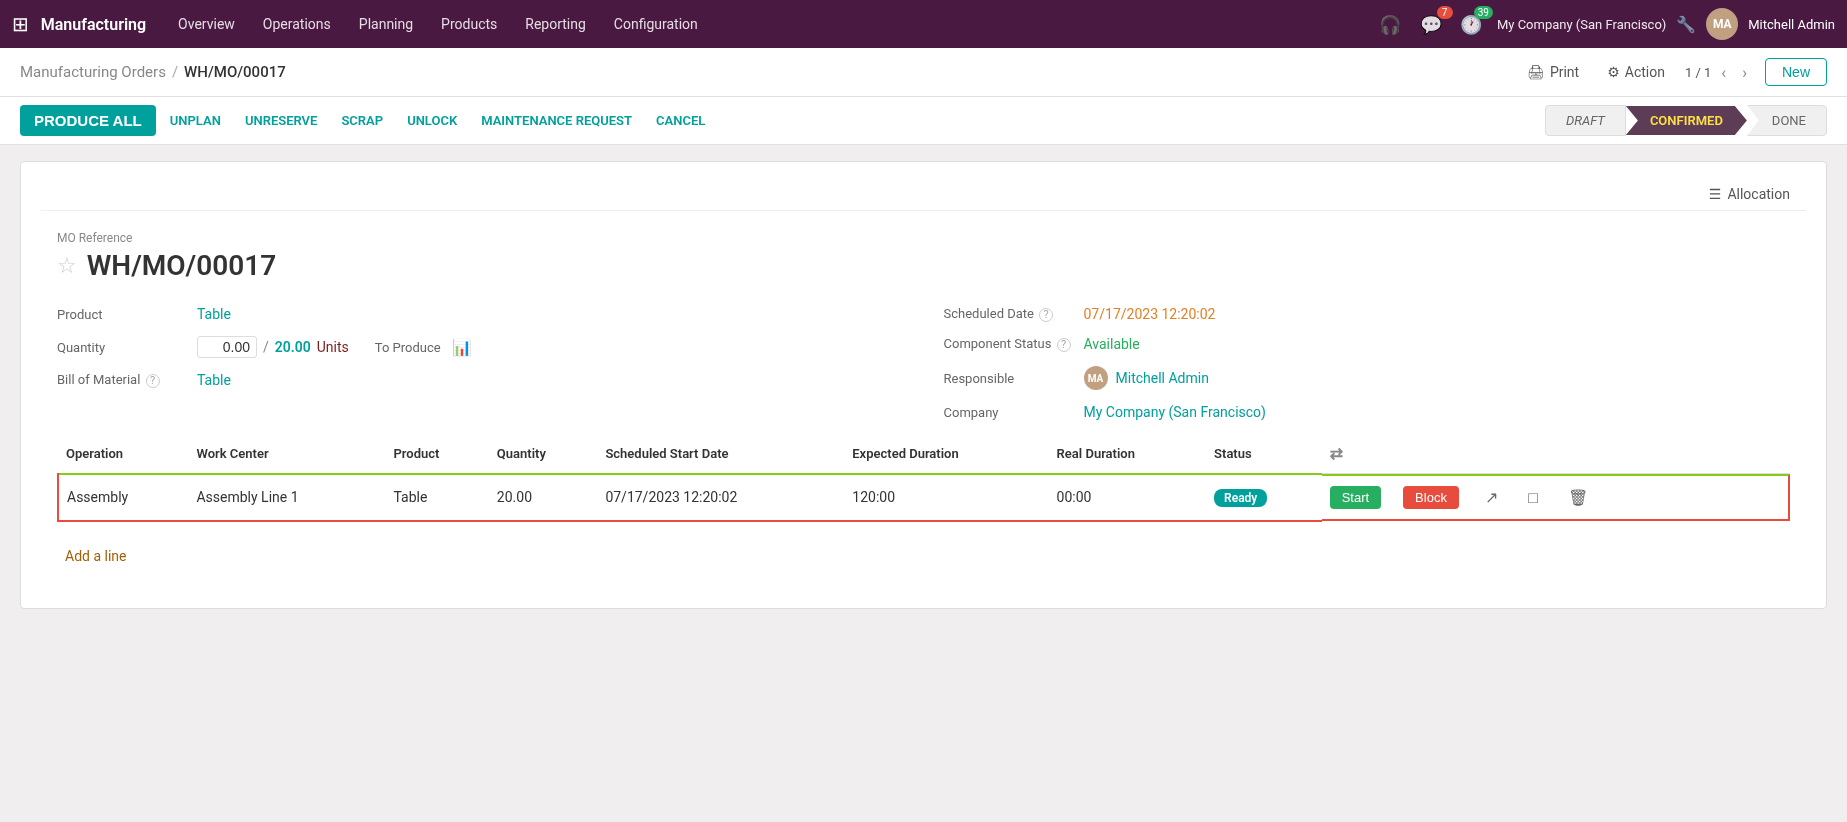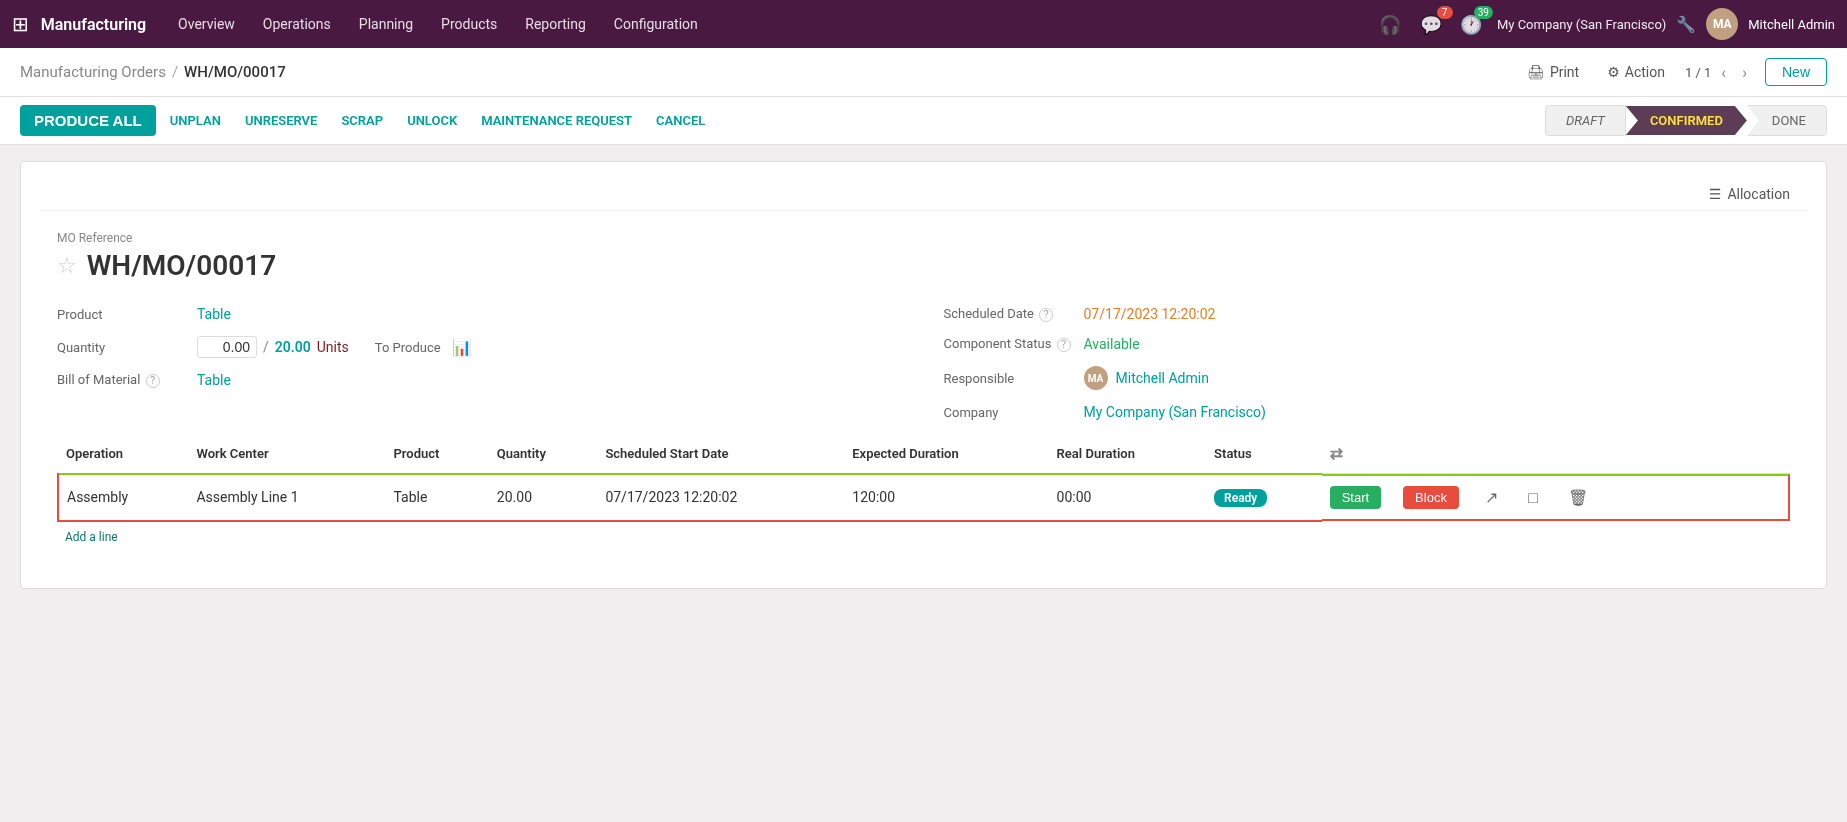--- a/index.html
+++ b/index.html
@@ -411,24 +411,25 @@
       color: #666;
       font-size: 16px;
       padding: 2px 4px;
     }
     .table-settings-icon {
       color: #888;
       cursor: pointer;
       font-size: 16px;
     }
     .add-line {
-      color: #0f766e;
-      cursor: pointer;
-      font-size: 12px;
+      color: #a16207;
+      cursor: pointer;
+      font-size: 14px;
       padding: 8px;
+      margin-top: 18px;
     }
   </style>
 </head>
 <body>
 
 <nav class="top-nav">
   <span class="app-grid">⊞</span>
   <span class="app-name">Manufacturing</span>
   <span class="nav-item">Overview</span>
   <span class="nav-item">Operations</span>

